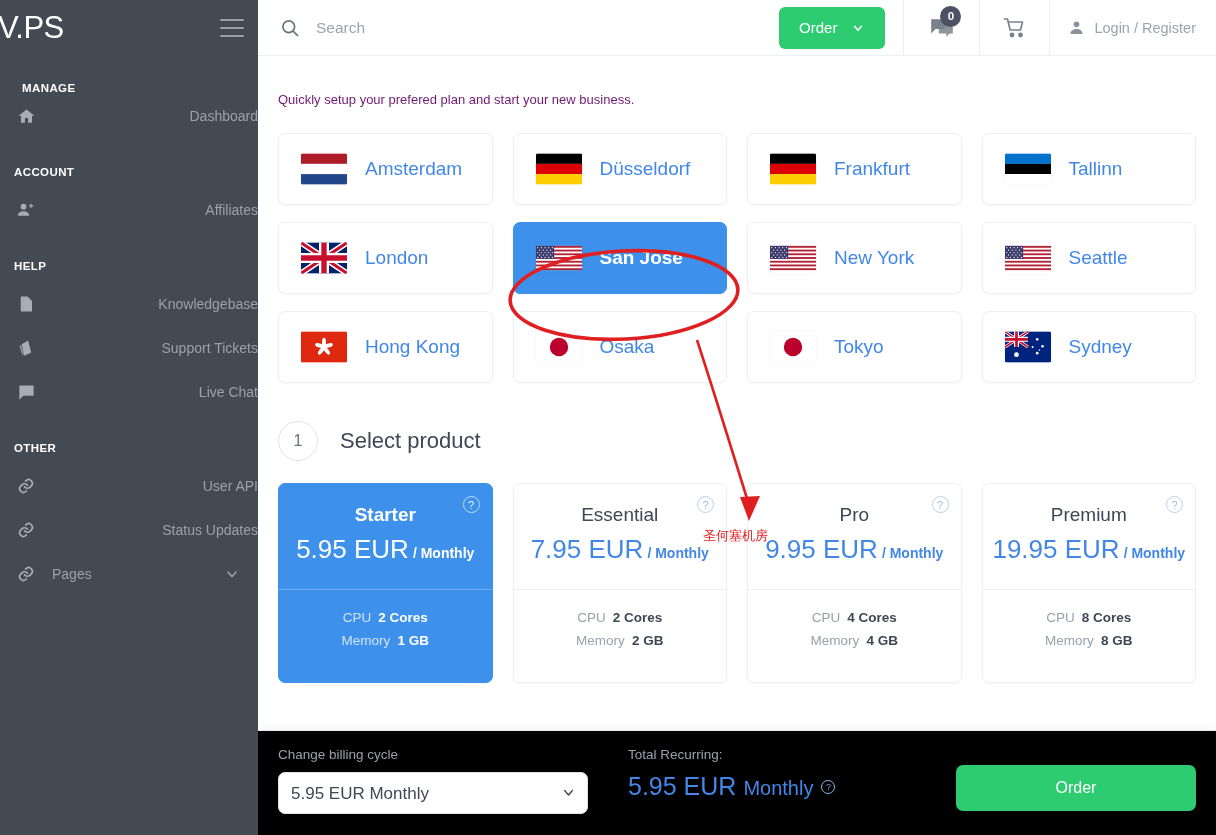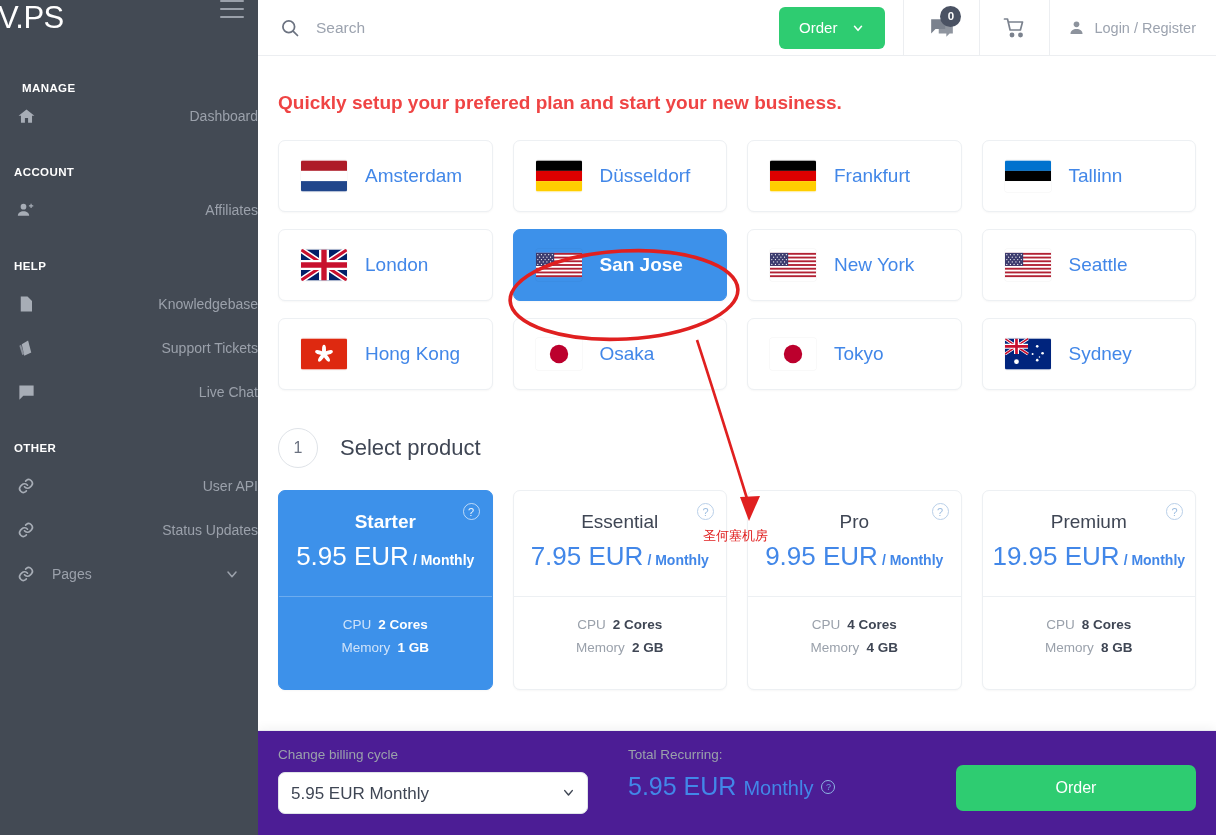--- a/index.html
+++ b/index.html
@@ -14,21 +14,21 @@
   
   .sidebar {
     width: 258px; height: 835px;
     background: #434a54;
     flex: 0 0 258px;
     position: relative;
     overflow: hidden;
   }
   .sb-top {
     height: 56px;
-    display: flex; 
+    display: flex; align-items: center;
     justify-content: space-between;
     padding: 0 14px 0 0;
   }
   .brand {
     color: #ffffff;
     font-size: 31px;
     font-weight: 400;
     letter-spacing: -0.5px;
     padding-left: 0px;
     margin-left: -2px;
@@ -137,24 +137,23 @@
     font-weight: 600;
   }
 
   .content {
     padding: 0;
     position: relative;
     height: 779px;
     overflow: hidden;
   }
   .subtitle {
-    color: #ef4444;
-    font-size: 19px;
+    color: #701a75;
+    font-size: 13px;
     padding: 36px 0 0 20px;
-    font-weight: bold;
   }
 
   .loc-grid {
     display: grid;
     grid-template-columns: repeat(4, 1fr);
     gap: 17px 20px;
     padding: 26px 20px 0 20px;
   }
   .loc-card {
     height: 72px;
@@ -250,21 +249,21 @@
   .spec .k { color: #9aa1ab; }
   .spec .v { color: #3f4654; font-weight: 700; }
   .prod-card.sel .spec .k { color: #cfe3fa; }
   .prod-card.sel .spec .v { color: #ffffff; }
 
   
   .bottom-bar {
     position: absolute;
     left: 0; right: 0; bottom: 0;
     height: 105px;
-    background: #4c1d95;
+    background: #000000;
     border-top: 1px solid #e9ecef;
     box-shadow: 0 -2px 10px rgba(16,24,40,0.05);
     display: flex; align-items: flex-start;
     padding: 16px 20px 0 20px;
     z-index: 20;
   }
   .bb-col { display: flex; flex-direction: column; }
   .bb-label { font-size: 13.5px; color: #9aa1ab; margin-bottom: 10px; }
   .bb-select {
     width: 310px; height: 42px;

